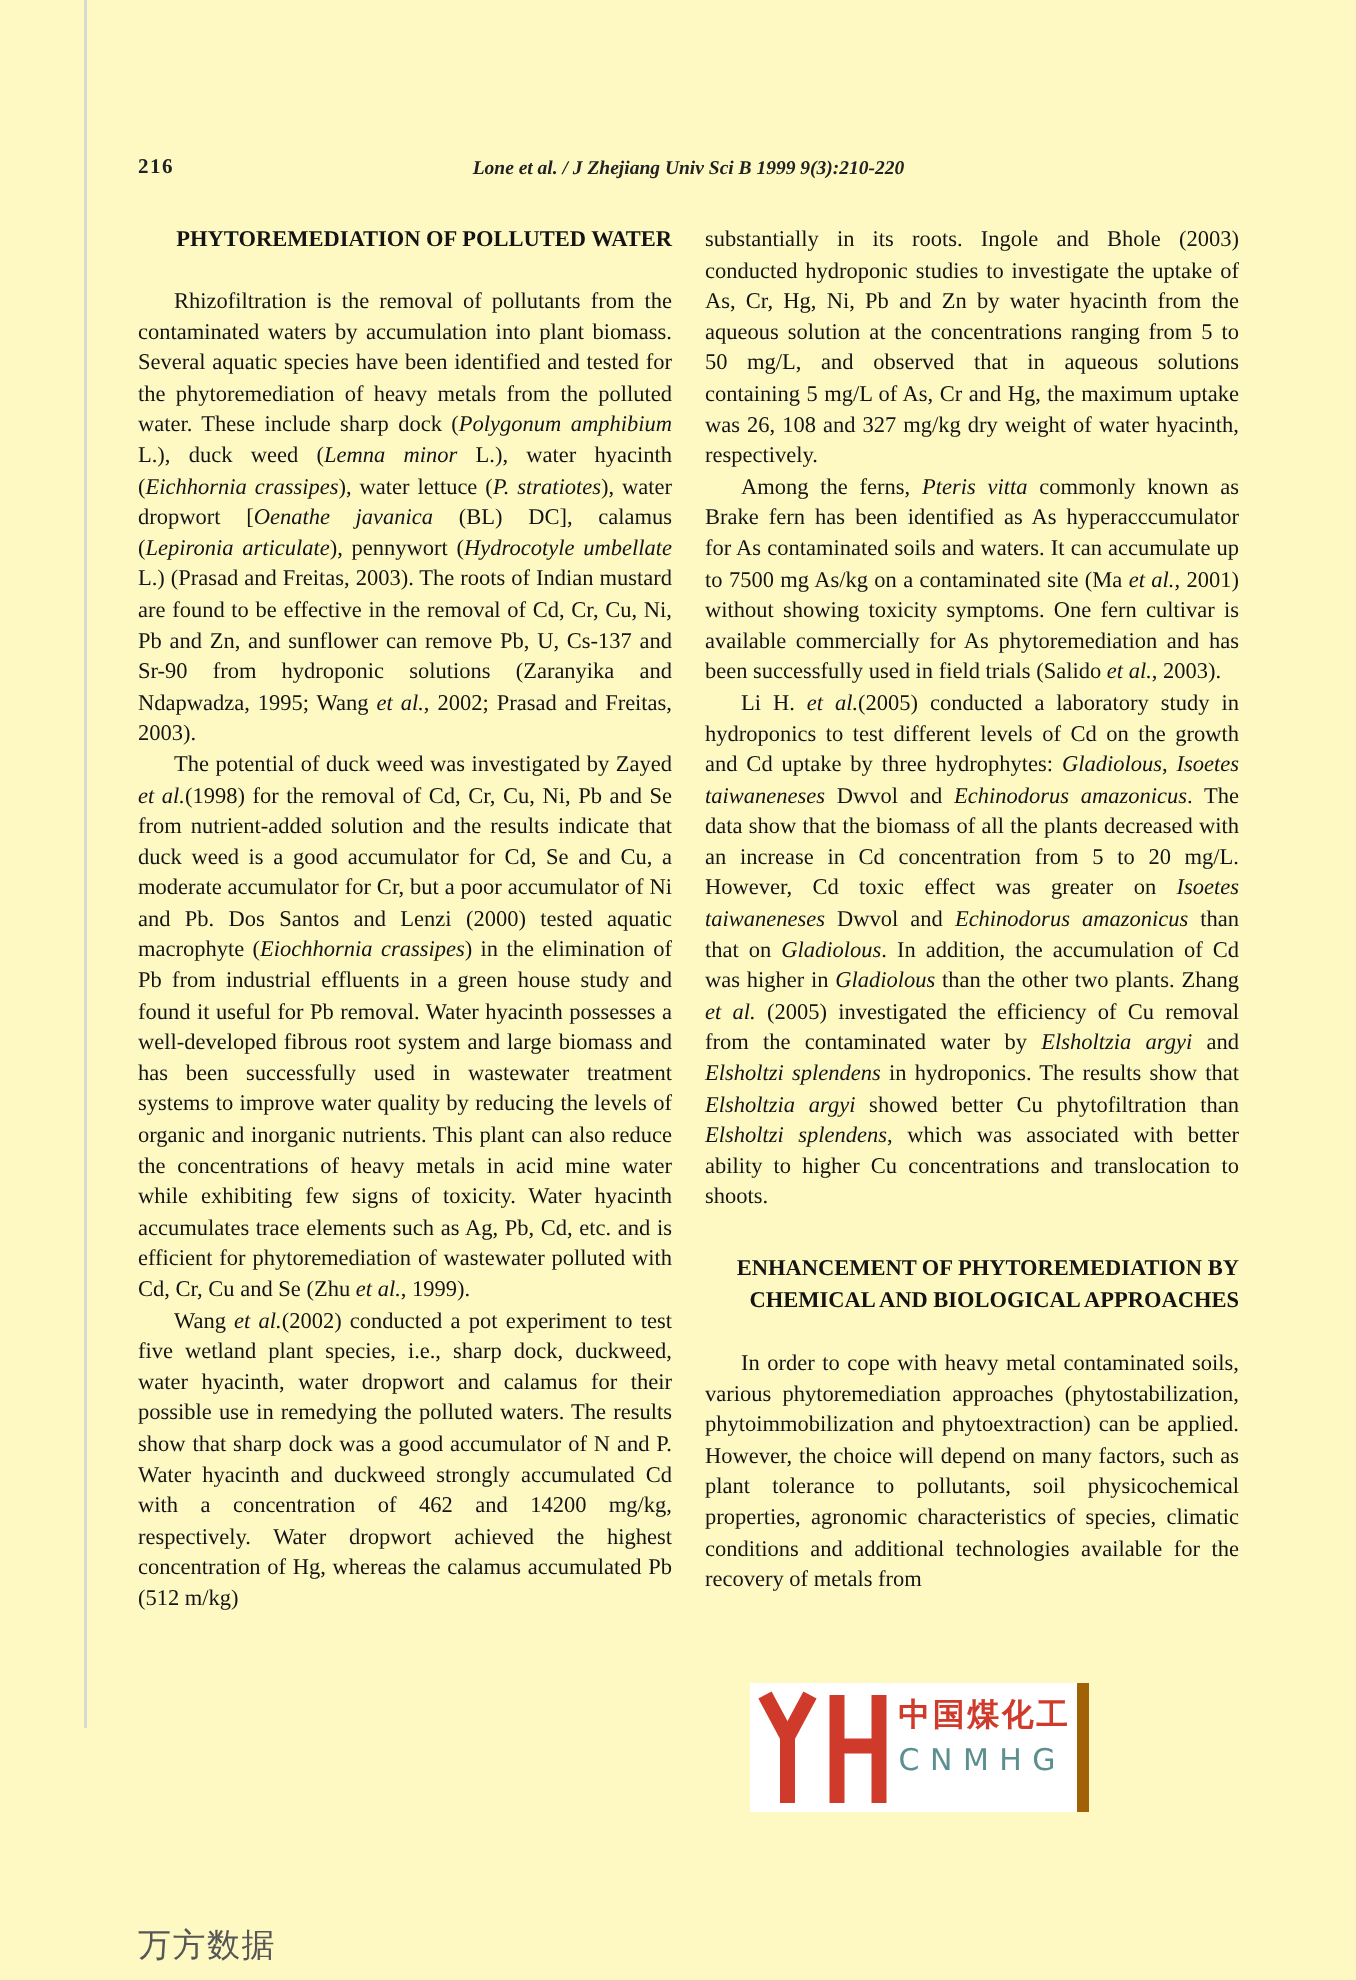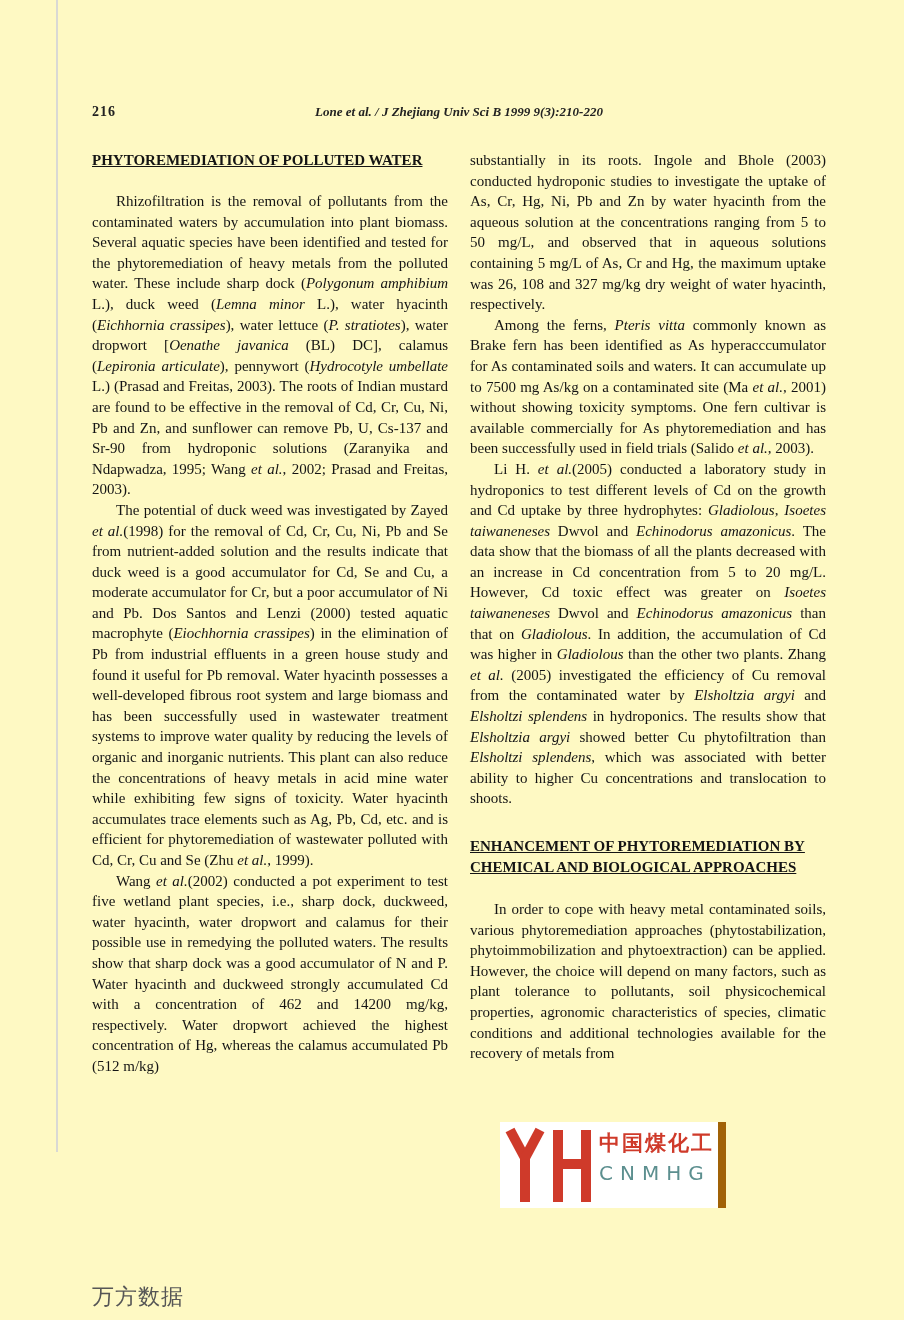--- a/index.html
+++ b/index.html
@@ -36,22 +36,21 @@
     font-size: 15px;
     line-height: 20.6px;
     hyphens: auto;
   }
   .col p { margin: 0; }
   .col p.indent { text-indent: 24px; }
   h2.sec {
     font-size: 15px; font-weight: bold;
     line-height: 21px;
     margin: 0 0 20px 0;
-    text-align: left;
-    text-decoration: underline;
+    text-align: right;
   }
   h2.sec.second { margin-top: 27px; margin-bottom: 21px; }
   em { font-style: italic; }
 
   .watermark {
     position: absolute; left: 500px; top: 1122px;
     width: 218px; height: 86px;
     background: #ffffff;
     display: flex; align-items: flex-start;
     border-right: 8px solid #a16207;

